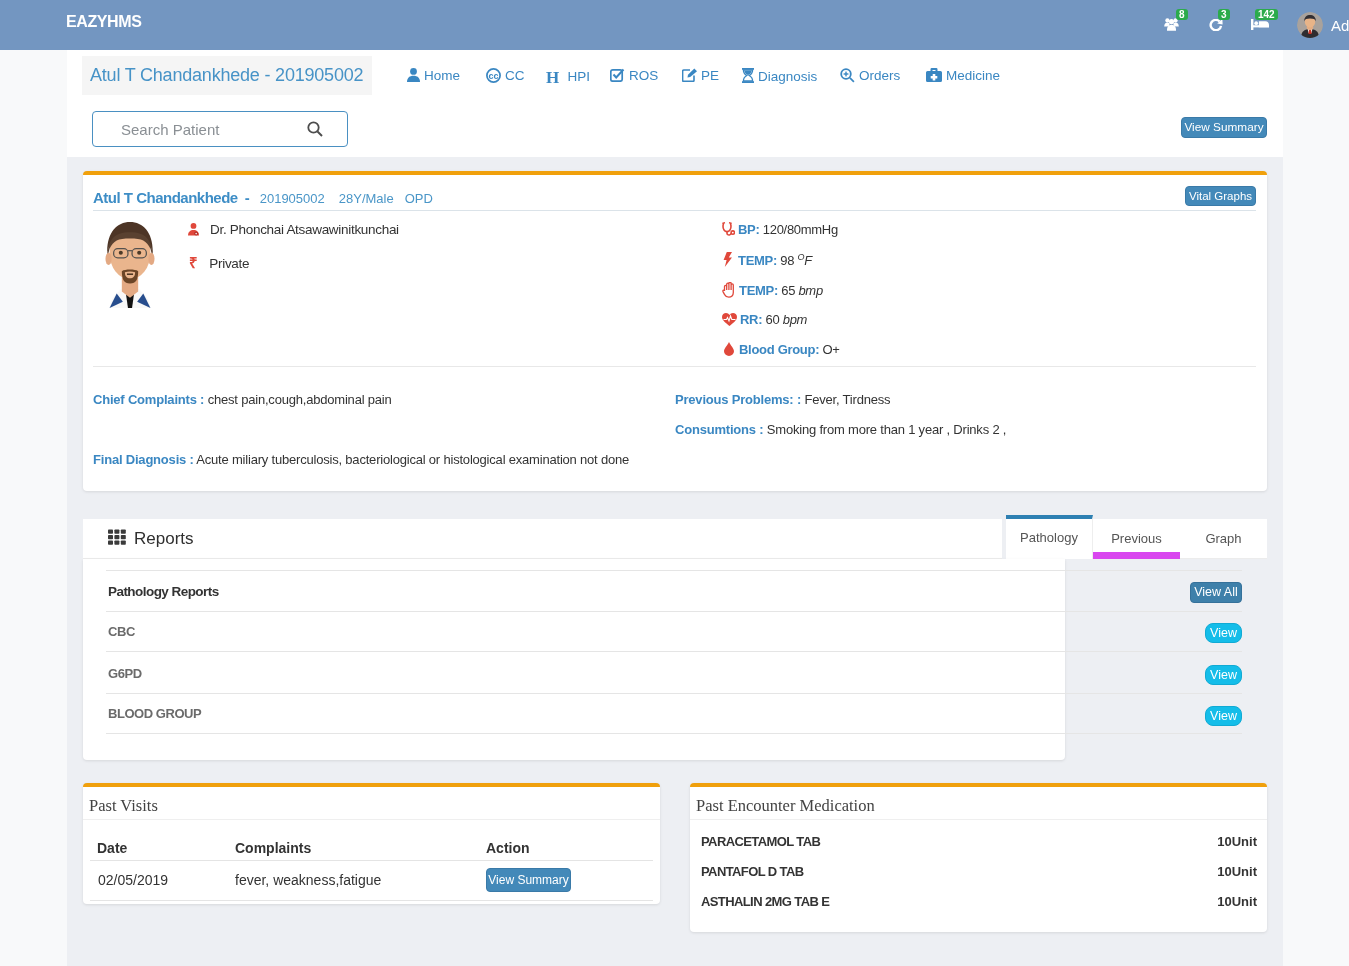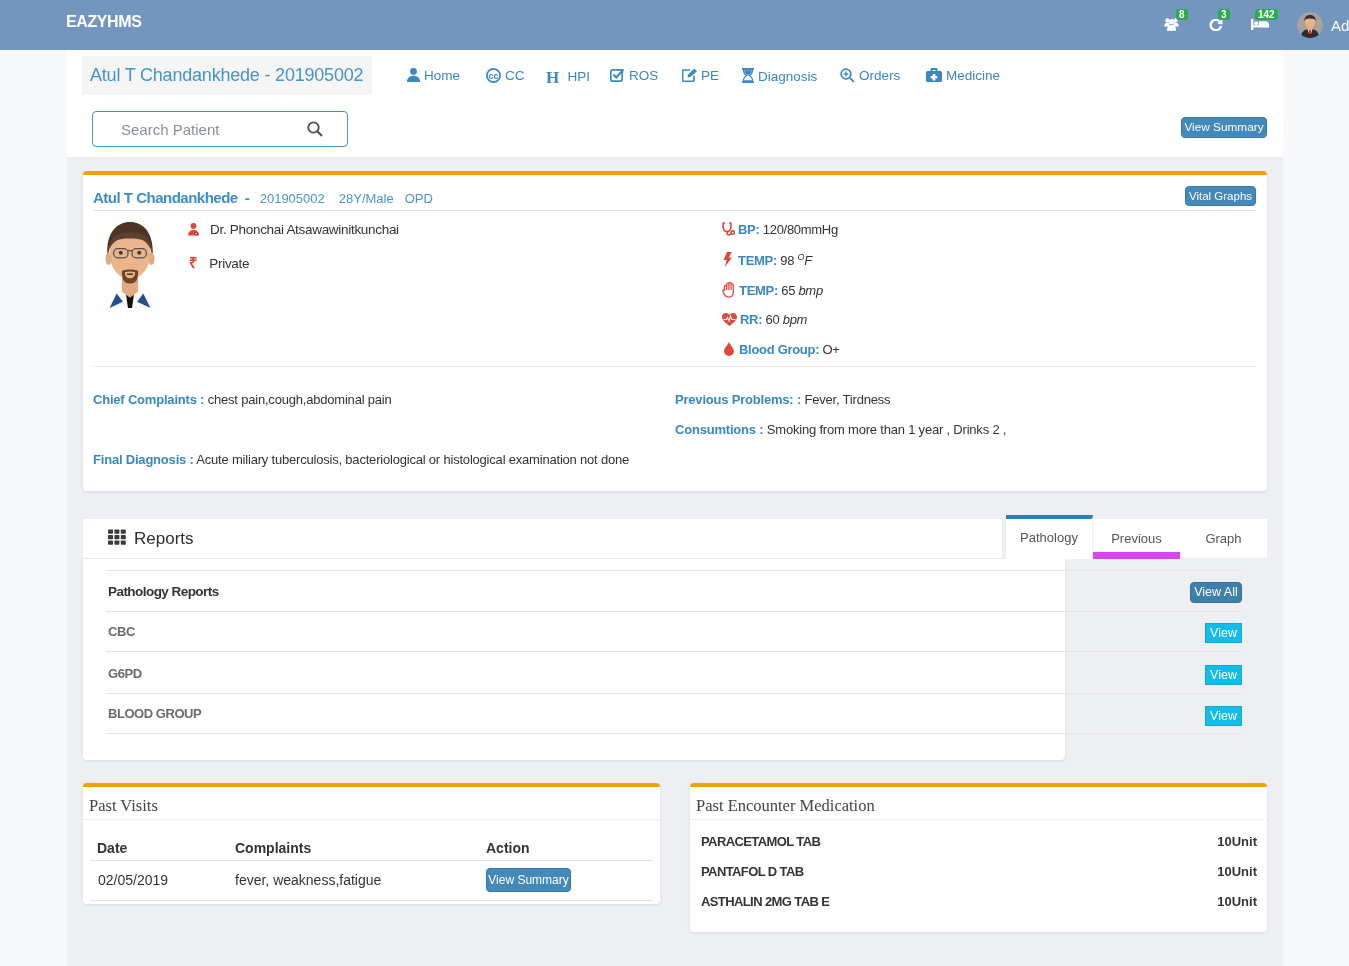--- a/index.html
+++ b/index.html
@@ -33,21 +33,21 @@
 .ricon { color:#e0483b; }
 
 #rephead { left:83px; top:519px; width:919px; height:40px; border-radius:0; box-shadow:none; border-bottom:1px solid #ececec; }
 .tab { position:absolute; background:#fff; width:87px; height:40px; top:519px; text-align:center; font-size:13px; color:#555; line-height:40px; }
 #tab1 { left:1006px; top:515px; height:44px; border-top:4px solid #2e80b2; line-height:37px; border-right:1px solid #eee; }
 #tab2 { left:1093px; height:40px; border-bottom:7px solid #d946ef; }
 #tab3 { left:1180px; height:40px; border-bottom:1px solid #ececec; }
 #repbody { left:83px; top:559px; width:982px; height:201px; border-top-left-radius:0; border-top-right-radius:0; }
 .repline { position:absolute; left:23px; width:1136px; height:1px; background:#e5e5e5; }
 .reprow { position:absolute; left:25px; font-weight:bold; font-size:13px; letter-spacing:-0.45px; color:#6b6b6b; }
-.viewbtn { position:absolute; left:1122px; width:37px; height:20px; background:#14bde9; border:1px solid #10aad4; border-radius:0; color:#fff; font-size:12.5px; text-align:center; line-height:18px; }
+.viewbtn { position:absolute; left:1122px; width:37px; height:20px; background:#14bde9; border:1px solid #10aad4; border-radius:8px; color:#fff; font-size:12.5px; text-align:center; line-height:18px; }
 
 #visitcard { left:83px; top:783px; width:577px; height:121px; }
 #medcard { left:690px; top:783px; width:577px; height:149px; }
 .cardtitle { position:absolute; left:6px; top:9px; font-size:16.5px; color:#434343; white-space:nowrap;font-family:Liberation Serif, serif; }
 .tbold { font-weight:bold; font-size:14px; color:#333; white-space:nowrap; }
 </style>
 </head>
 <body>
 
 <div id="navbar">

